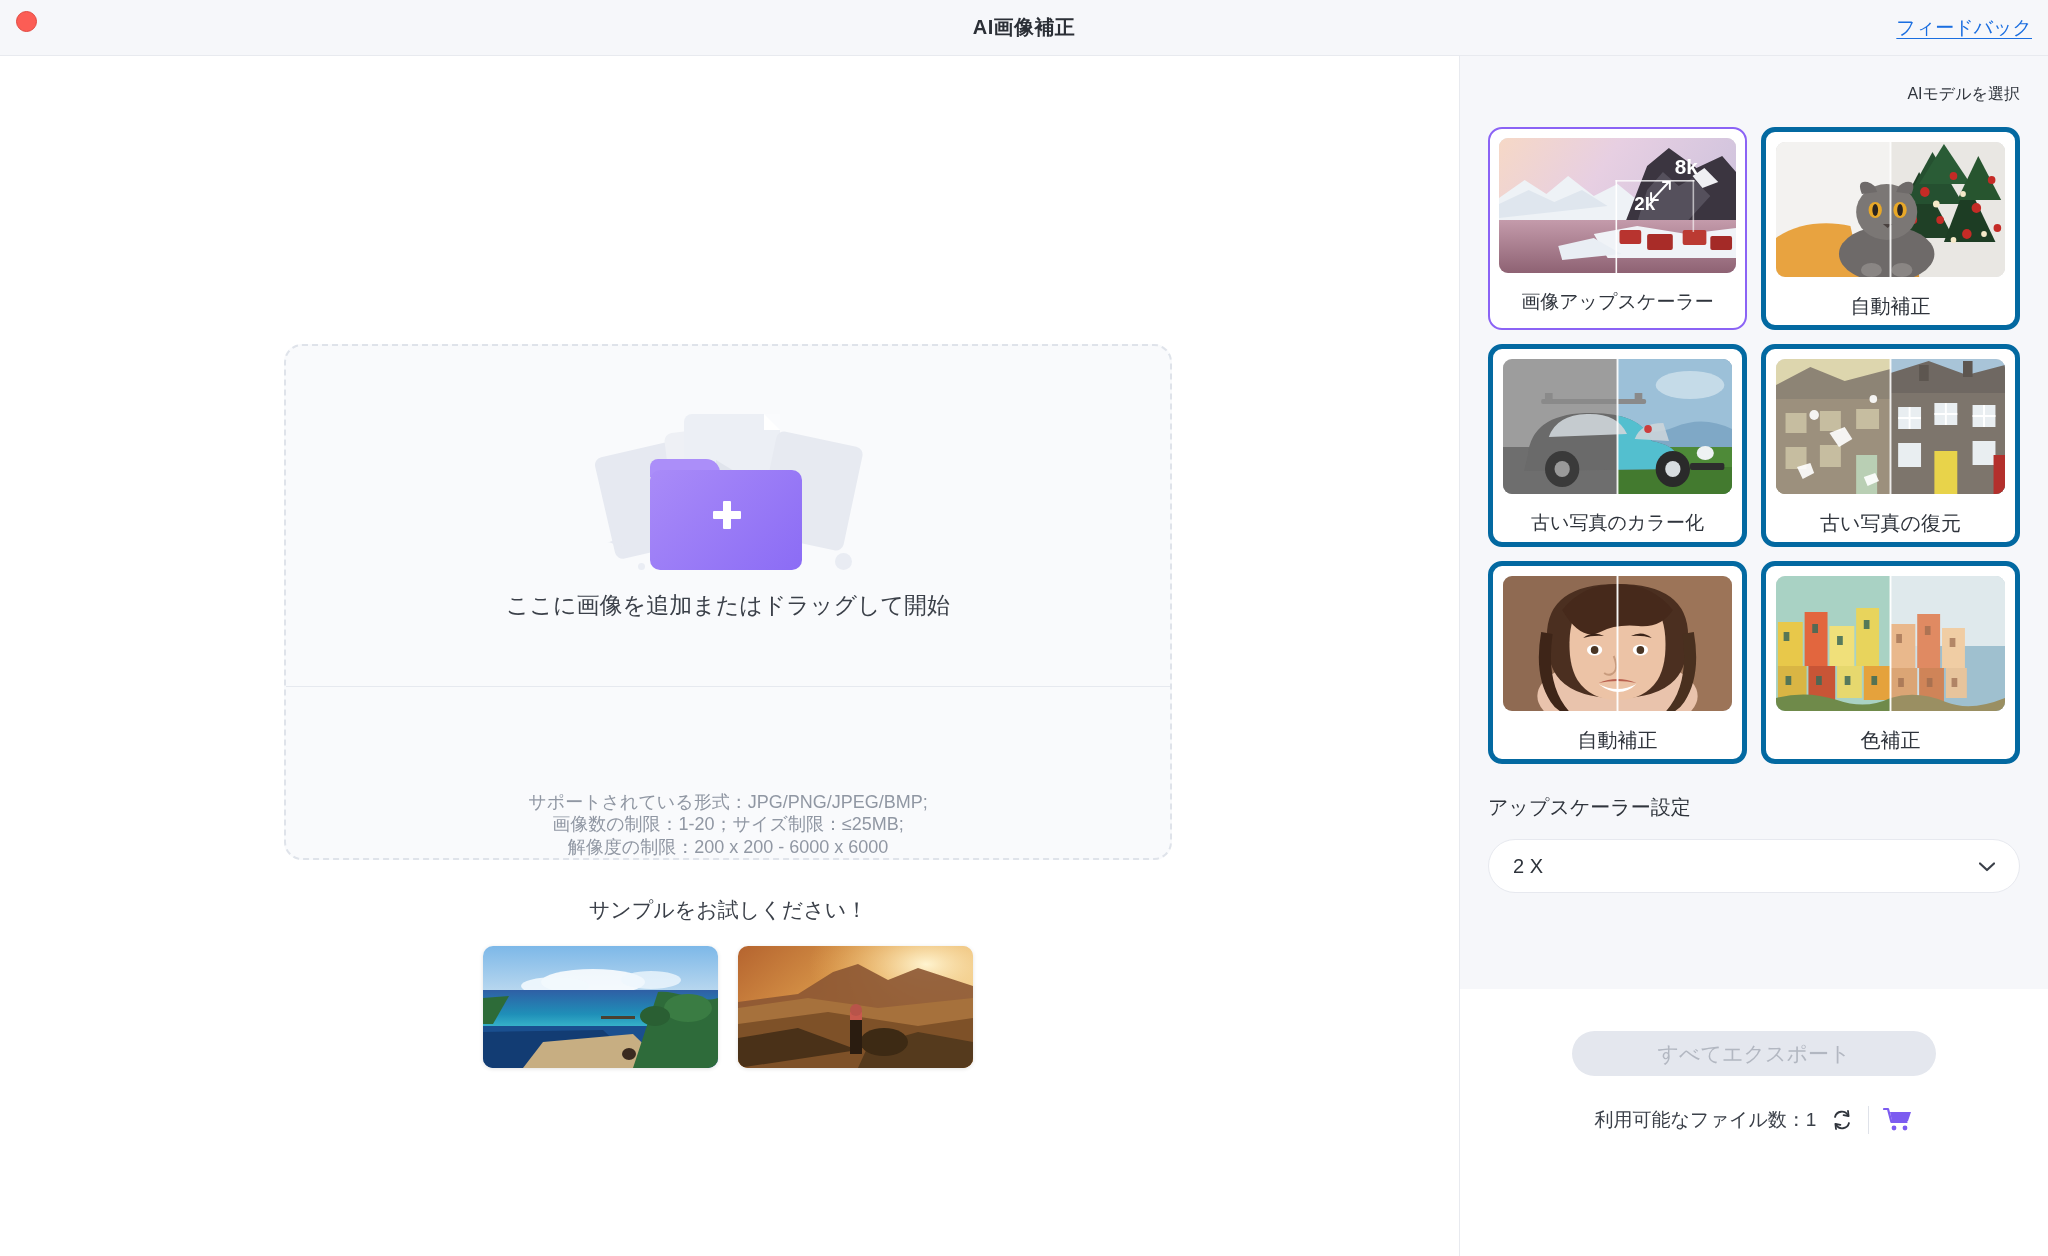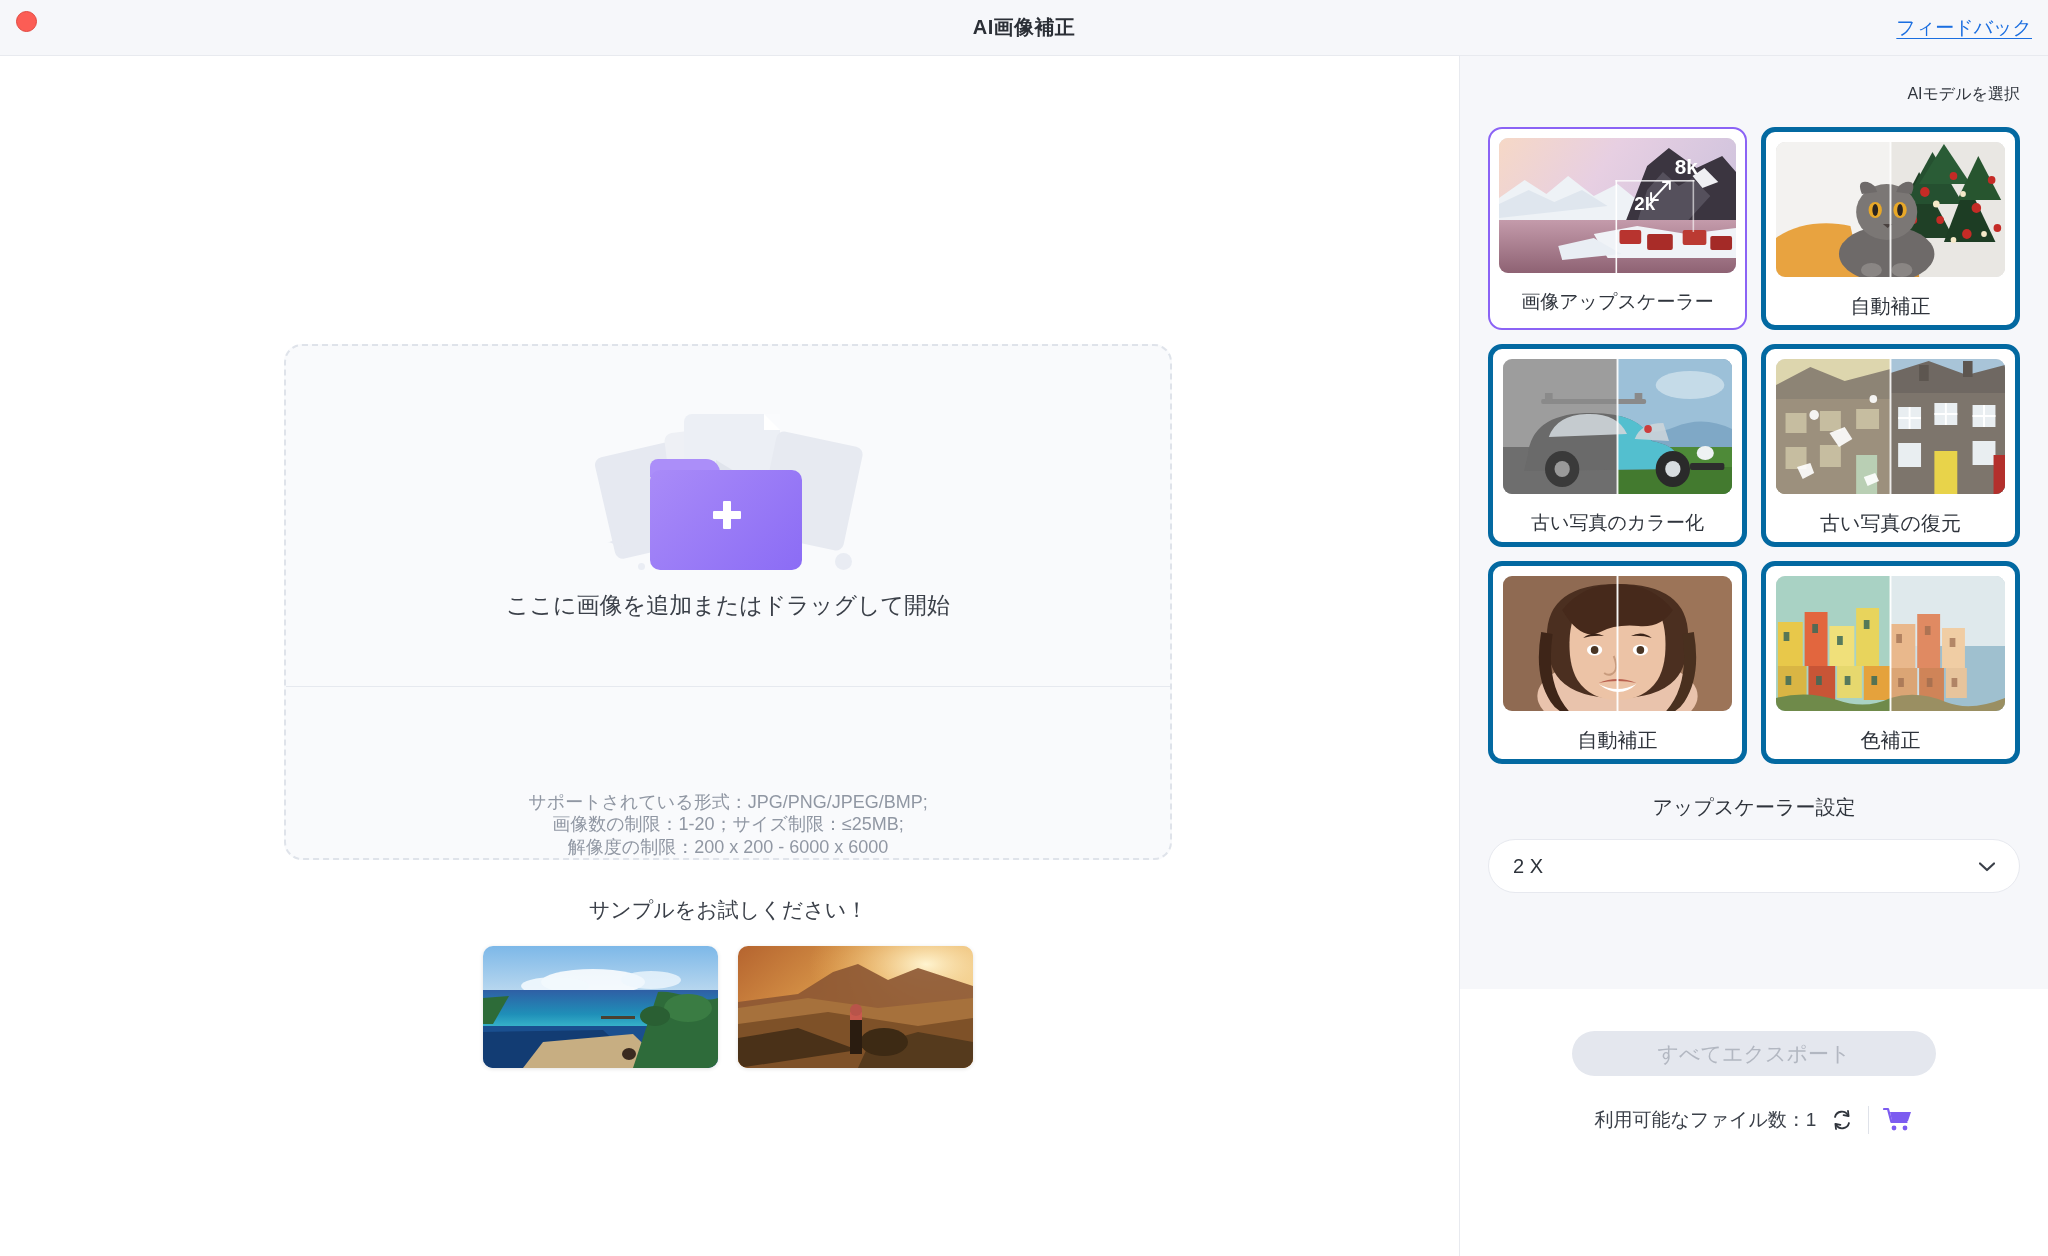--- a/index.html
+++ b/index.html
@@ -269,21 +269,20 @@
     color: #2f343c;
     line-height: 58px;
     white-space: nowrap;
   }
   .model-label.small { font-size: 19px; }
 
   .settings-heading {
     margin-top: 30px;
     font-size: 20px;
     color: #2f343c;
-    text-align: center;
   }
   .select-box {
     margin-top: 18px;
     height: 54px;
     background: #ffffff;
     border: 1px solid #e7e9ef;
     border-radius: 27px;
     display: flex;
     align-items: center;
     justify-content: space-between;

